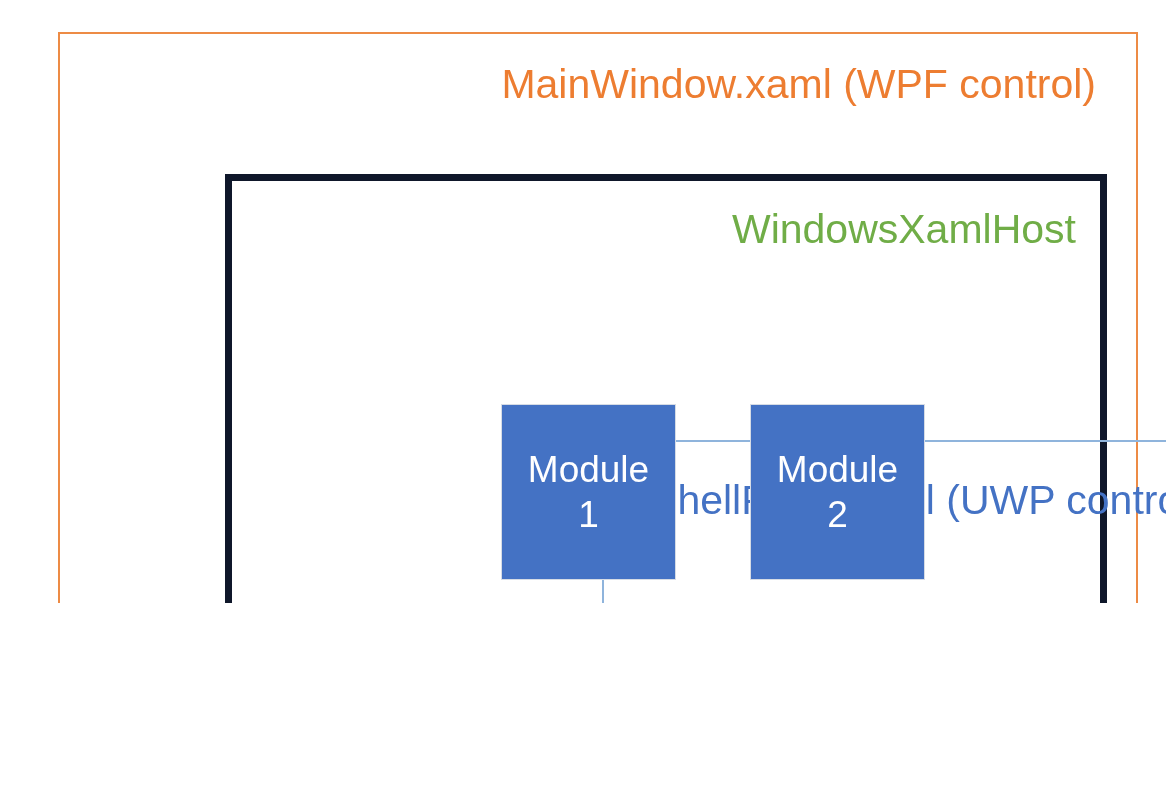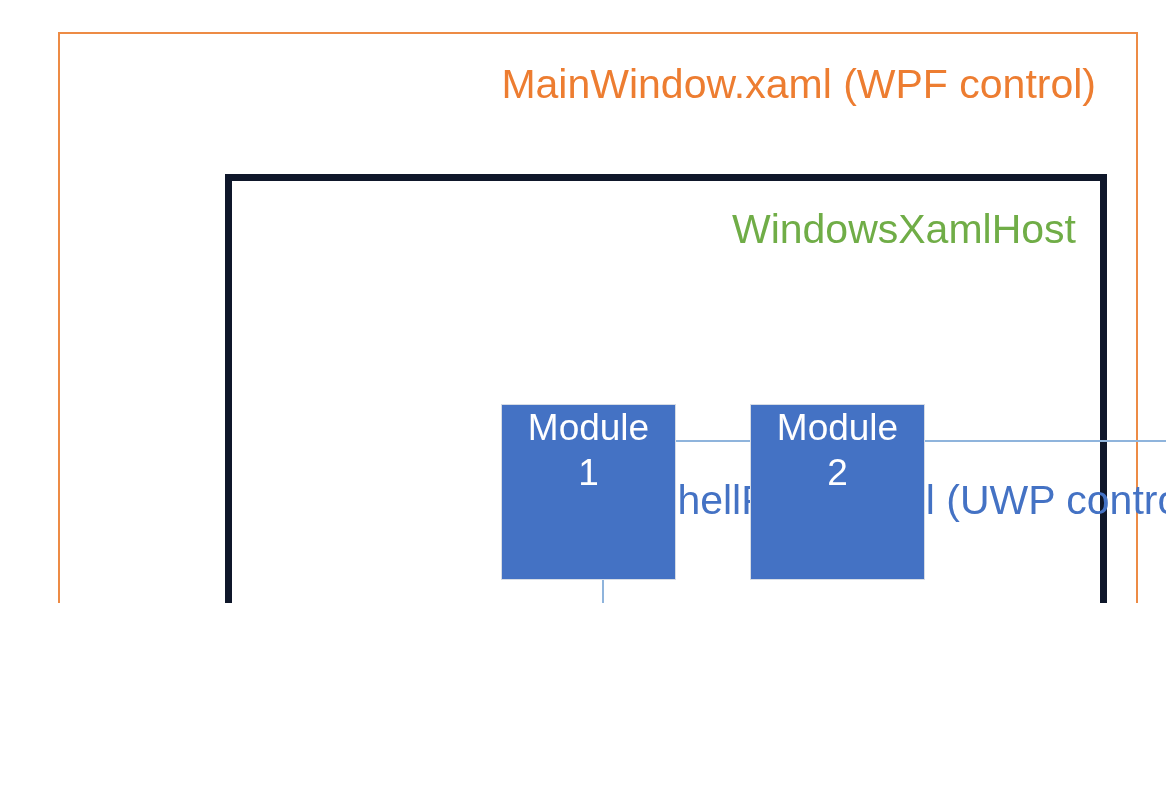--- a/index.html
+++ b/index.html
@@ -85,21 +85,21 @@
   .module-box {
     position: absolute;
     width: 175px;
     height: 176px;
     box-sizing: border-box;
     background: #4472C4;
     border: 1px solid #D6DCE5;
     display: flex;
     flex-direction: column;
     align-items: center;
-    justify-content: flex-start;
+    justify-content: center;
     color: #ffffff;
     font-size: 37px;
     line-height: 1.22;
   }
   .module-box .module-line {
     display: block;
     text-align: center;
     white-space: nowrap;
   }
   #module-box-1 { left: 501px; top: 404px; }

